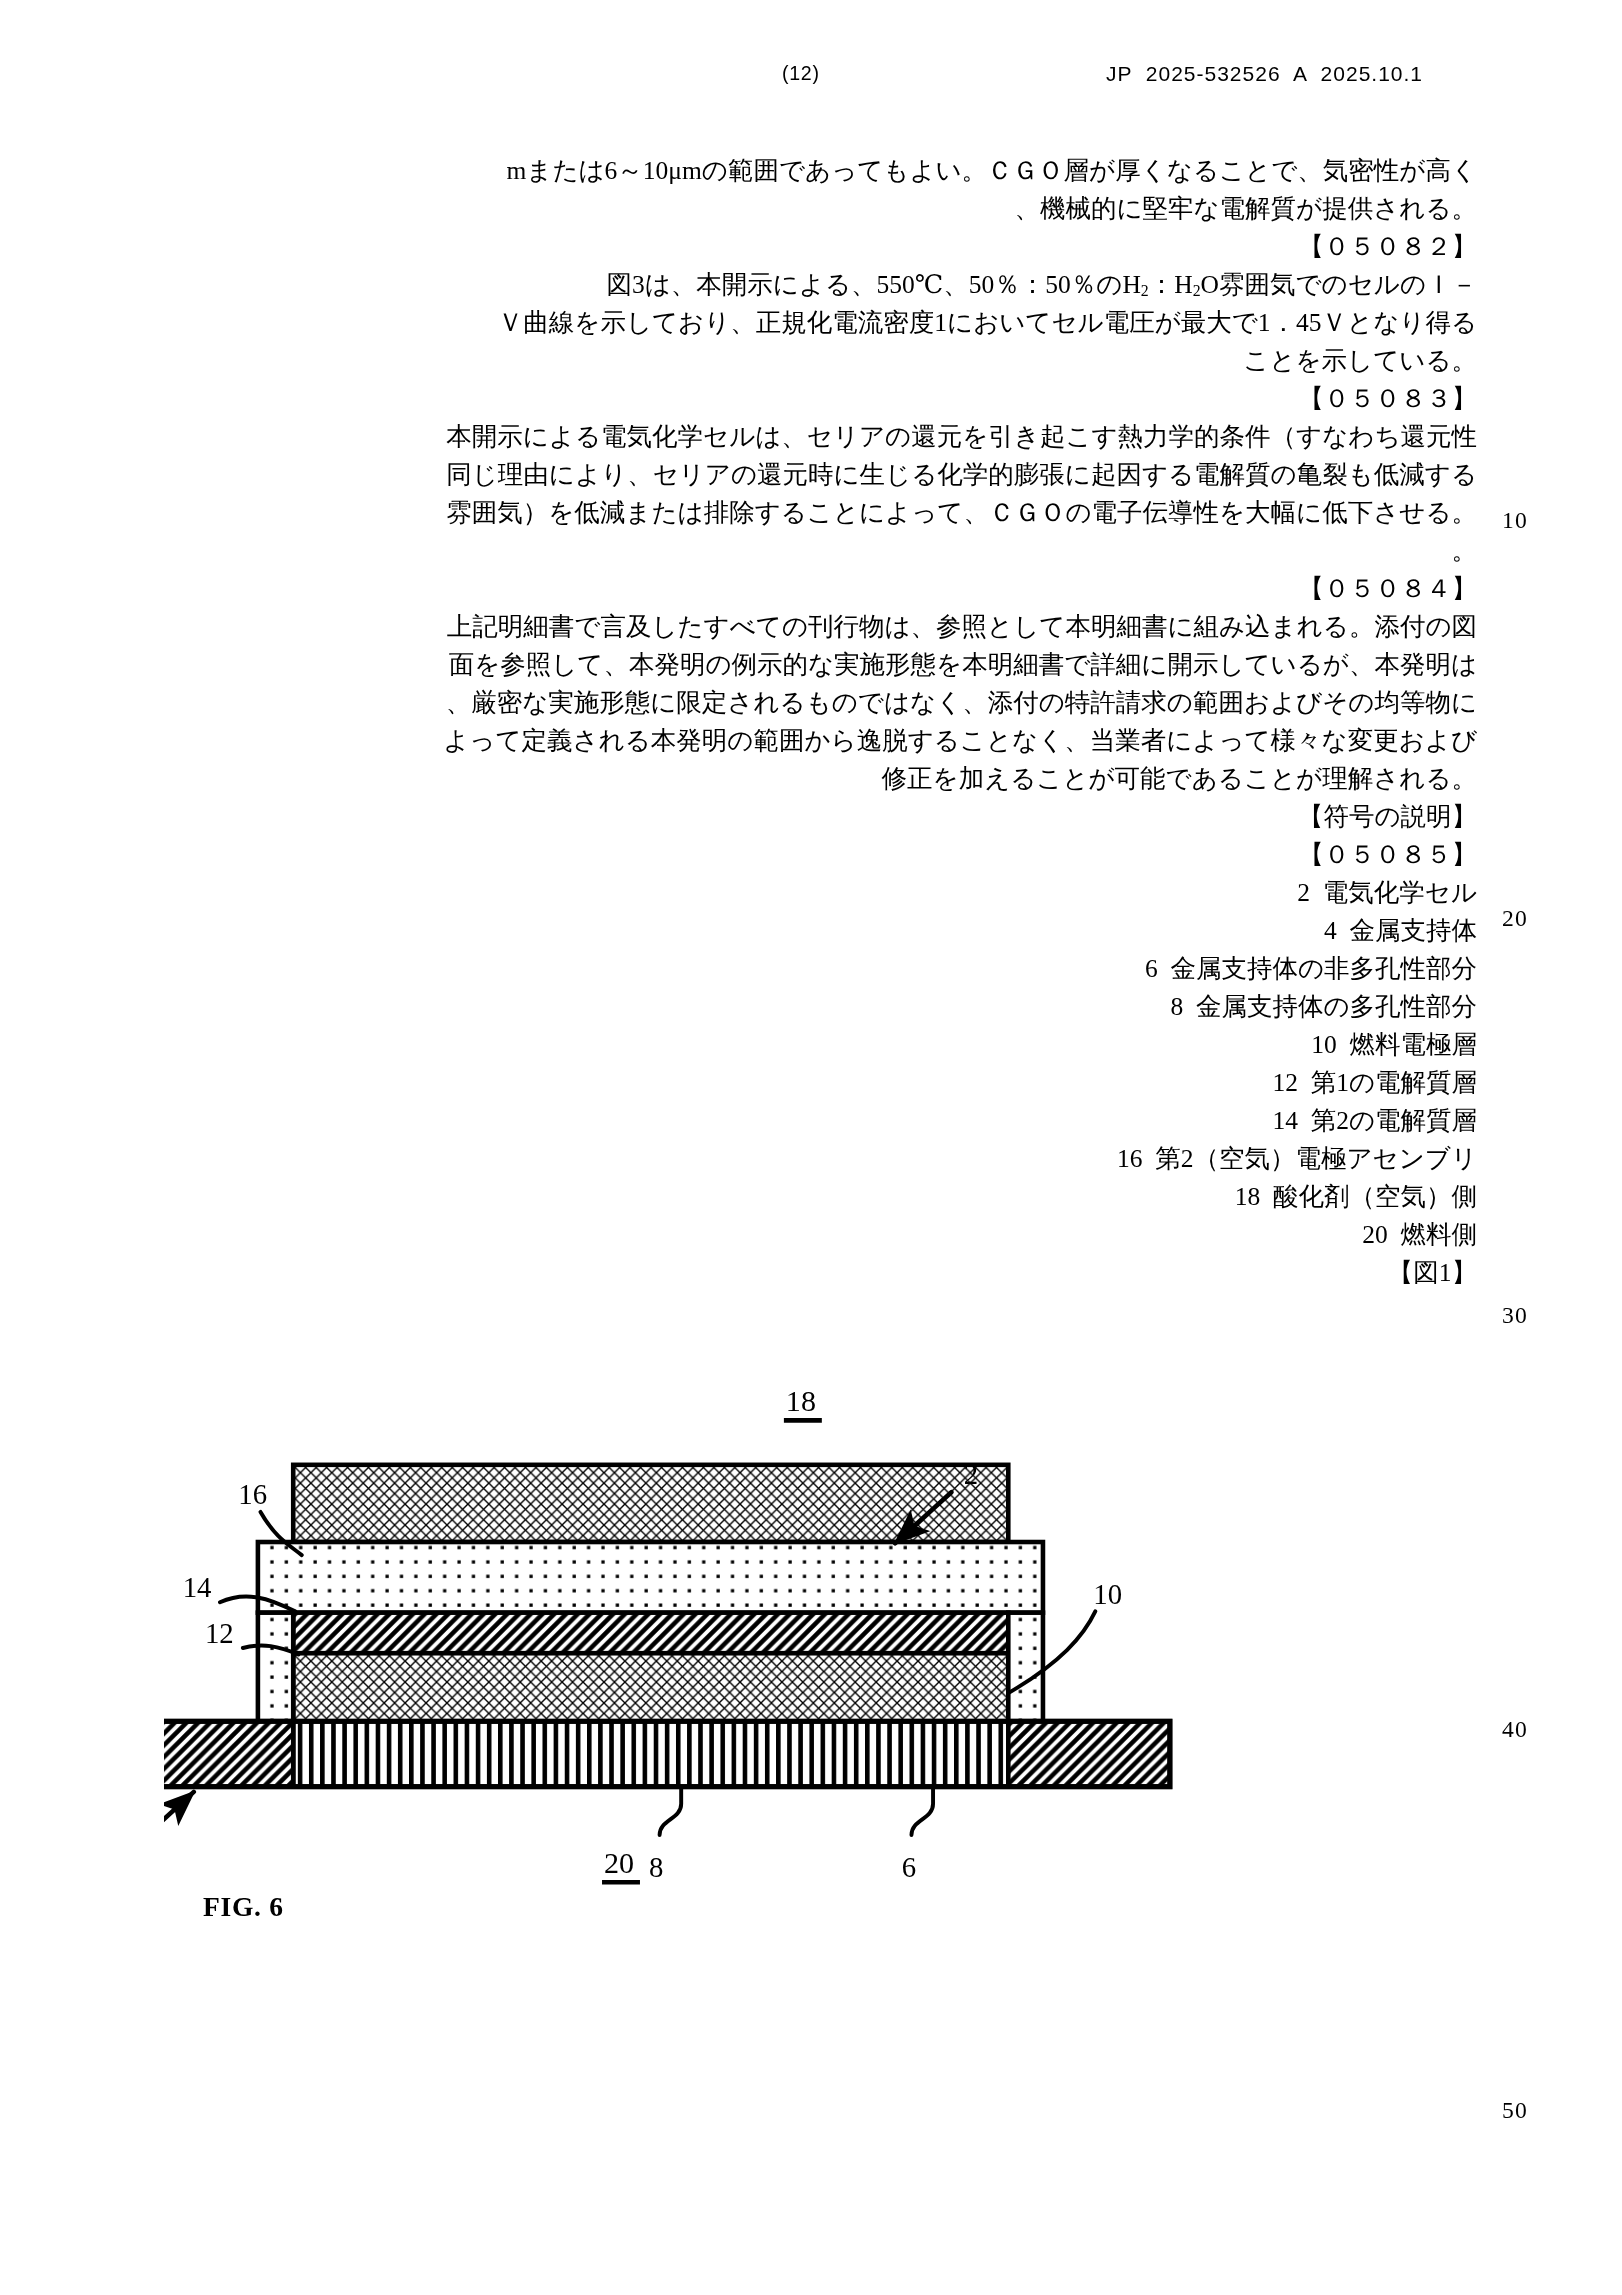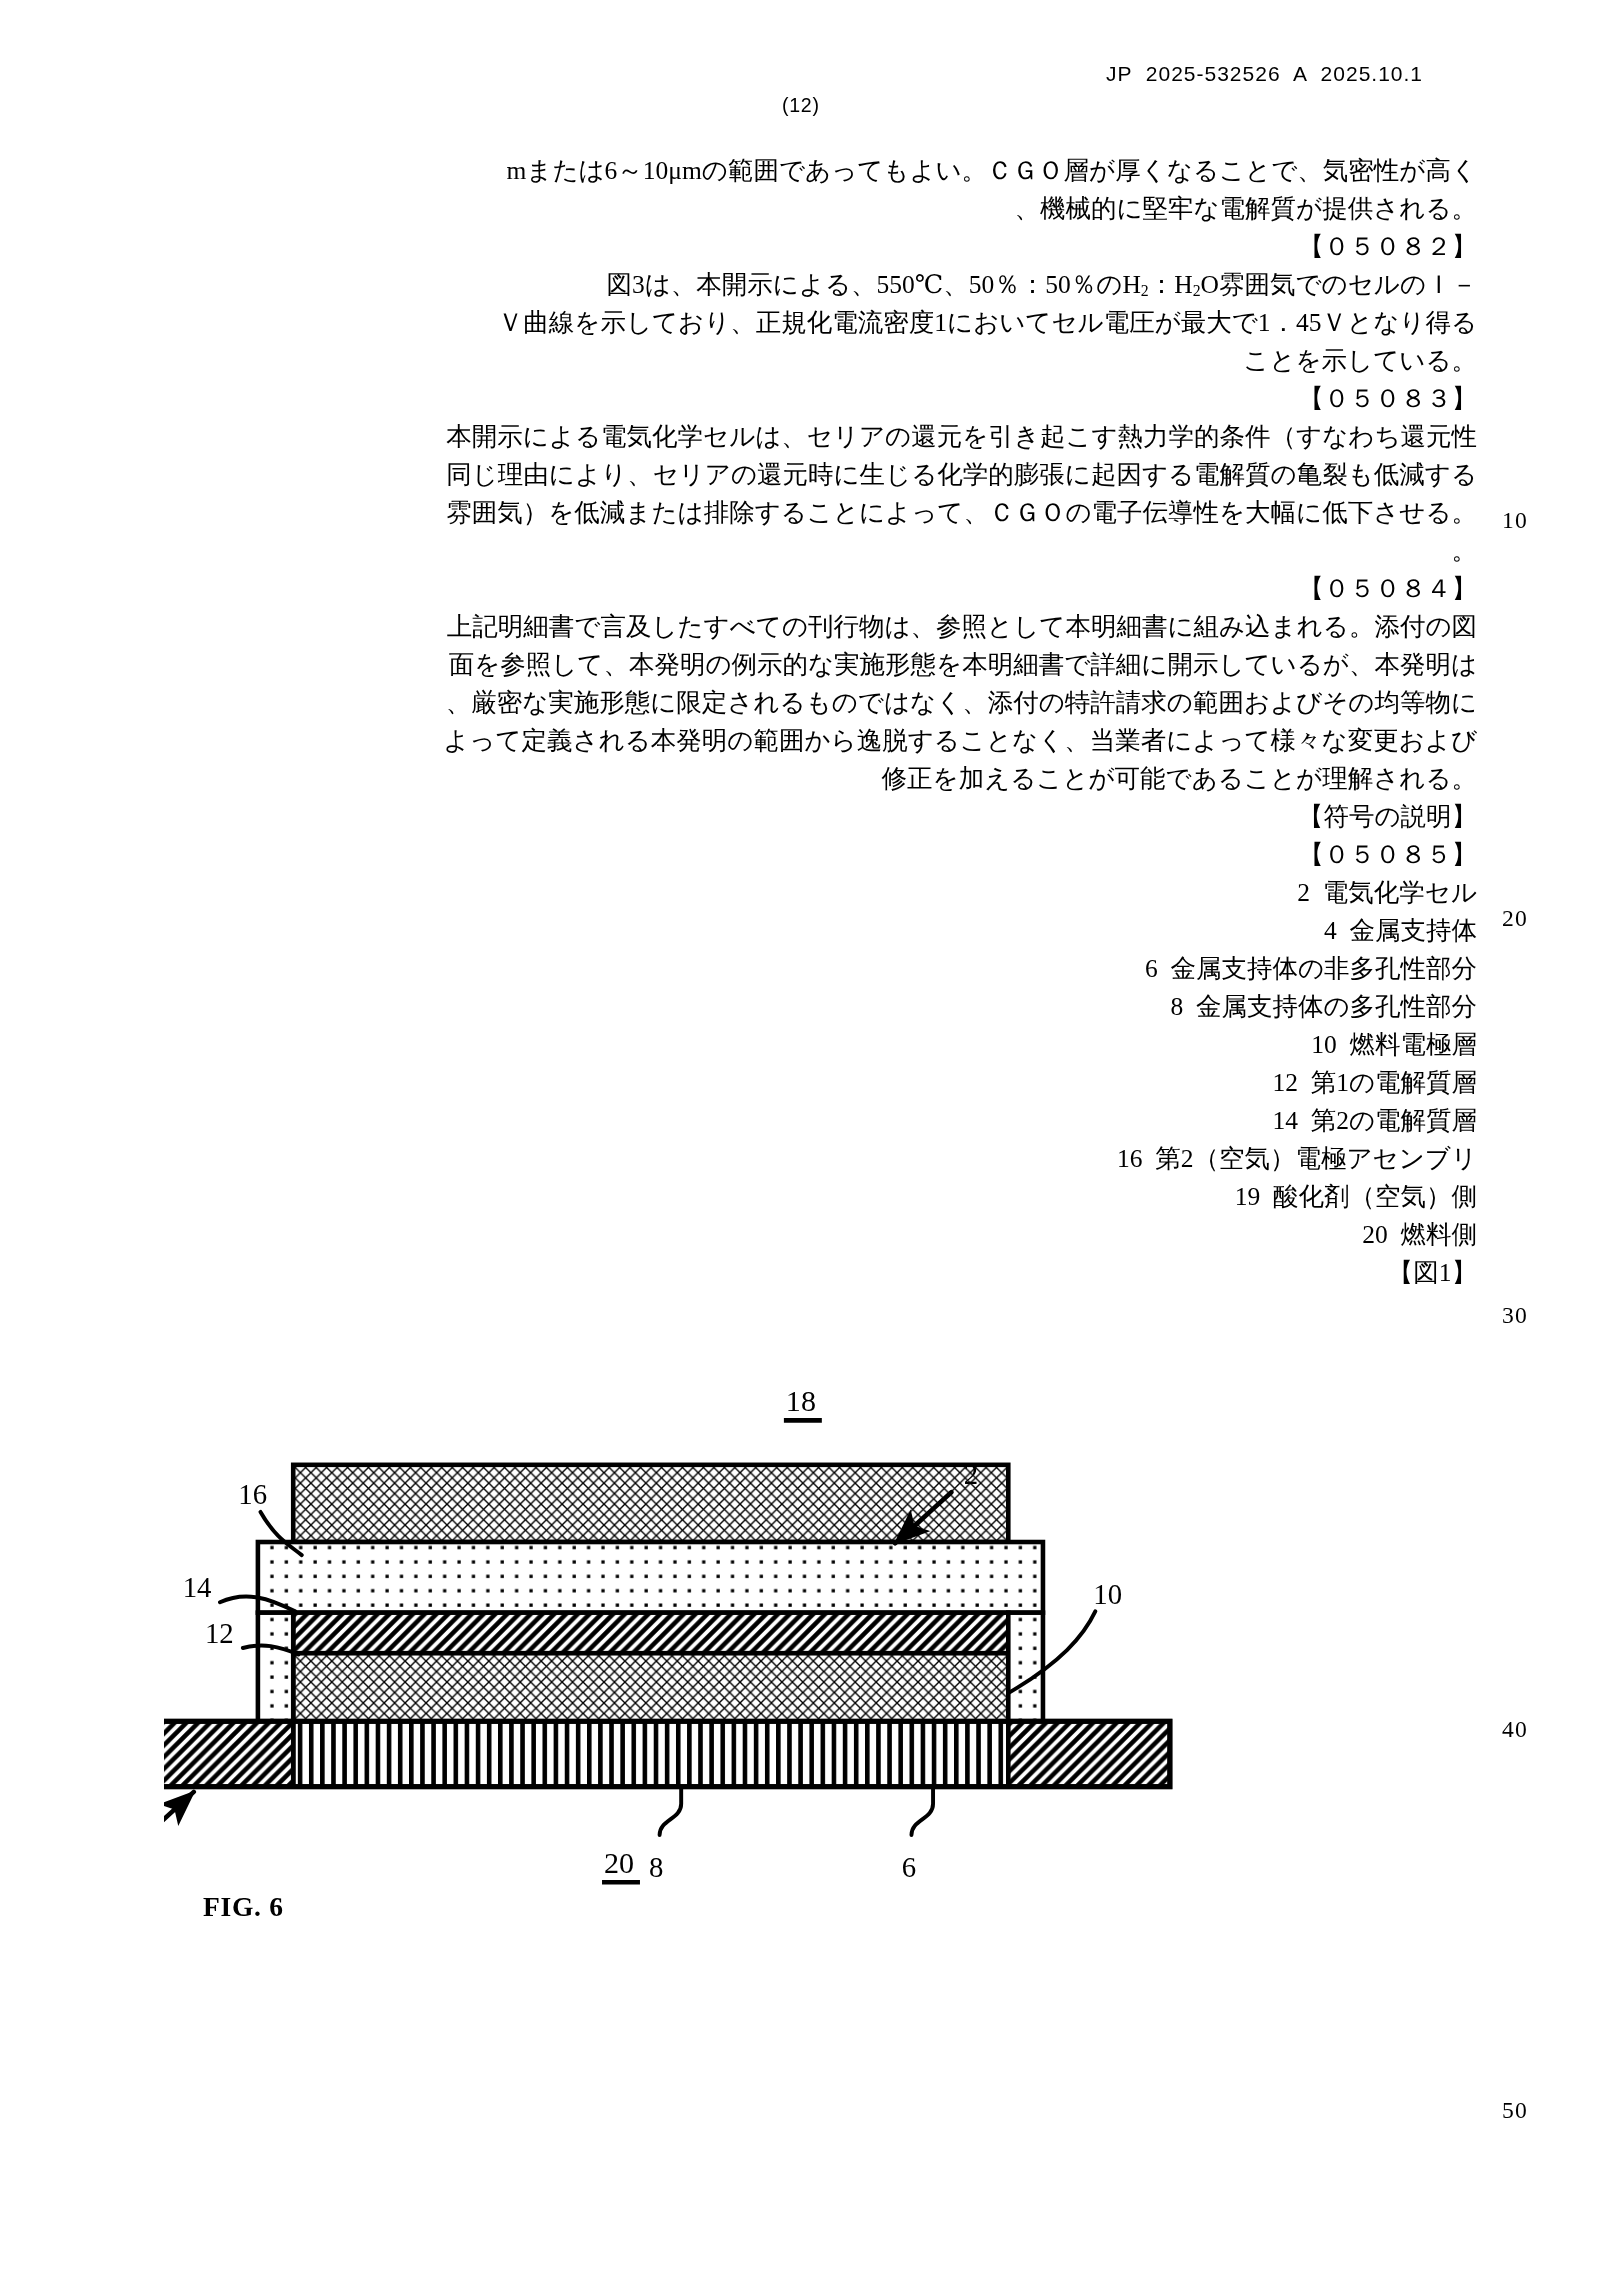--- a/index.html
+++ b/index.html
@@ -24,21 +24,20 @@
     width: 1623px;
     height: 39px;
   }
   #header-page-number {
     position: absolute;
     left: 782px;
     top: 0;
     font-size: 19.6px;
     letter-spacing: 0.7px;
     font-family: "Liberation Sans", sans-serif;
-    margin-top: 32px;
   }
   #header-pub-id {
     position: absolute;
     left: 1106px;
     top: 0;
     font-size: 21px;
     letter-spacing: 1px;
     white-space: pre;
     font-family: "Liberation Sans", sans-serif;
   }
@@ -136,21 +135,21 @@
   <div class="txt-line indent1">【０５０８５】</div>
 
   <div class="txt-line">2  電気化学セル</div>
   <div class="txt-line">4  金属支持体</div>
   <div class="txt-line">6  金属支持体の非多孔性部分</div>
   <div class="txt-line">8  金属支持体の多孔性部分</div>
   <div class="txt-line">10  燃料電極層</div>
   <div class="txt-line">12  第1の電解質層</div>
   <div class="txt-line">14  第2の電解質層</div>
   <div class="txt-line">16  第2（空気）電極アセンブリ</div>
-  <div class="txt-line">19  酸化剤（空気）側</div>
+  <div class="txt-line">18  酸化剤（空気）側</div>
   <div class="txt-line">20  燃料側</div>
 
   <div class="txt-line indent1">【図1】</div>
 </div>
 
 <span class="margin-num" id="margin-num-10">10</span>
 <span class="margin-num" id="margin-num-20">20</span>
 <span class="margin-num" id="margin-num-30">30</span>
 <span class="margin-num" id="margin-num-40">40</span>
 <span class="margin-num" id="margin-num-50">50</span>

